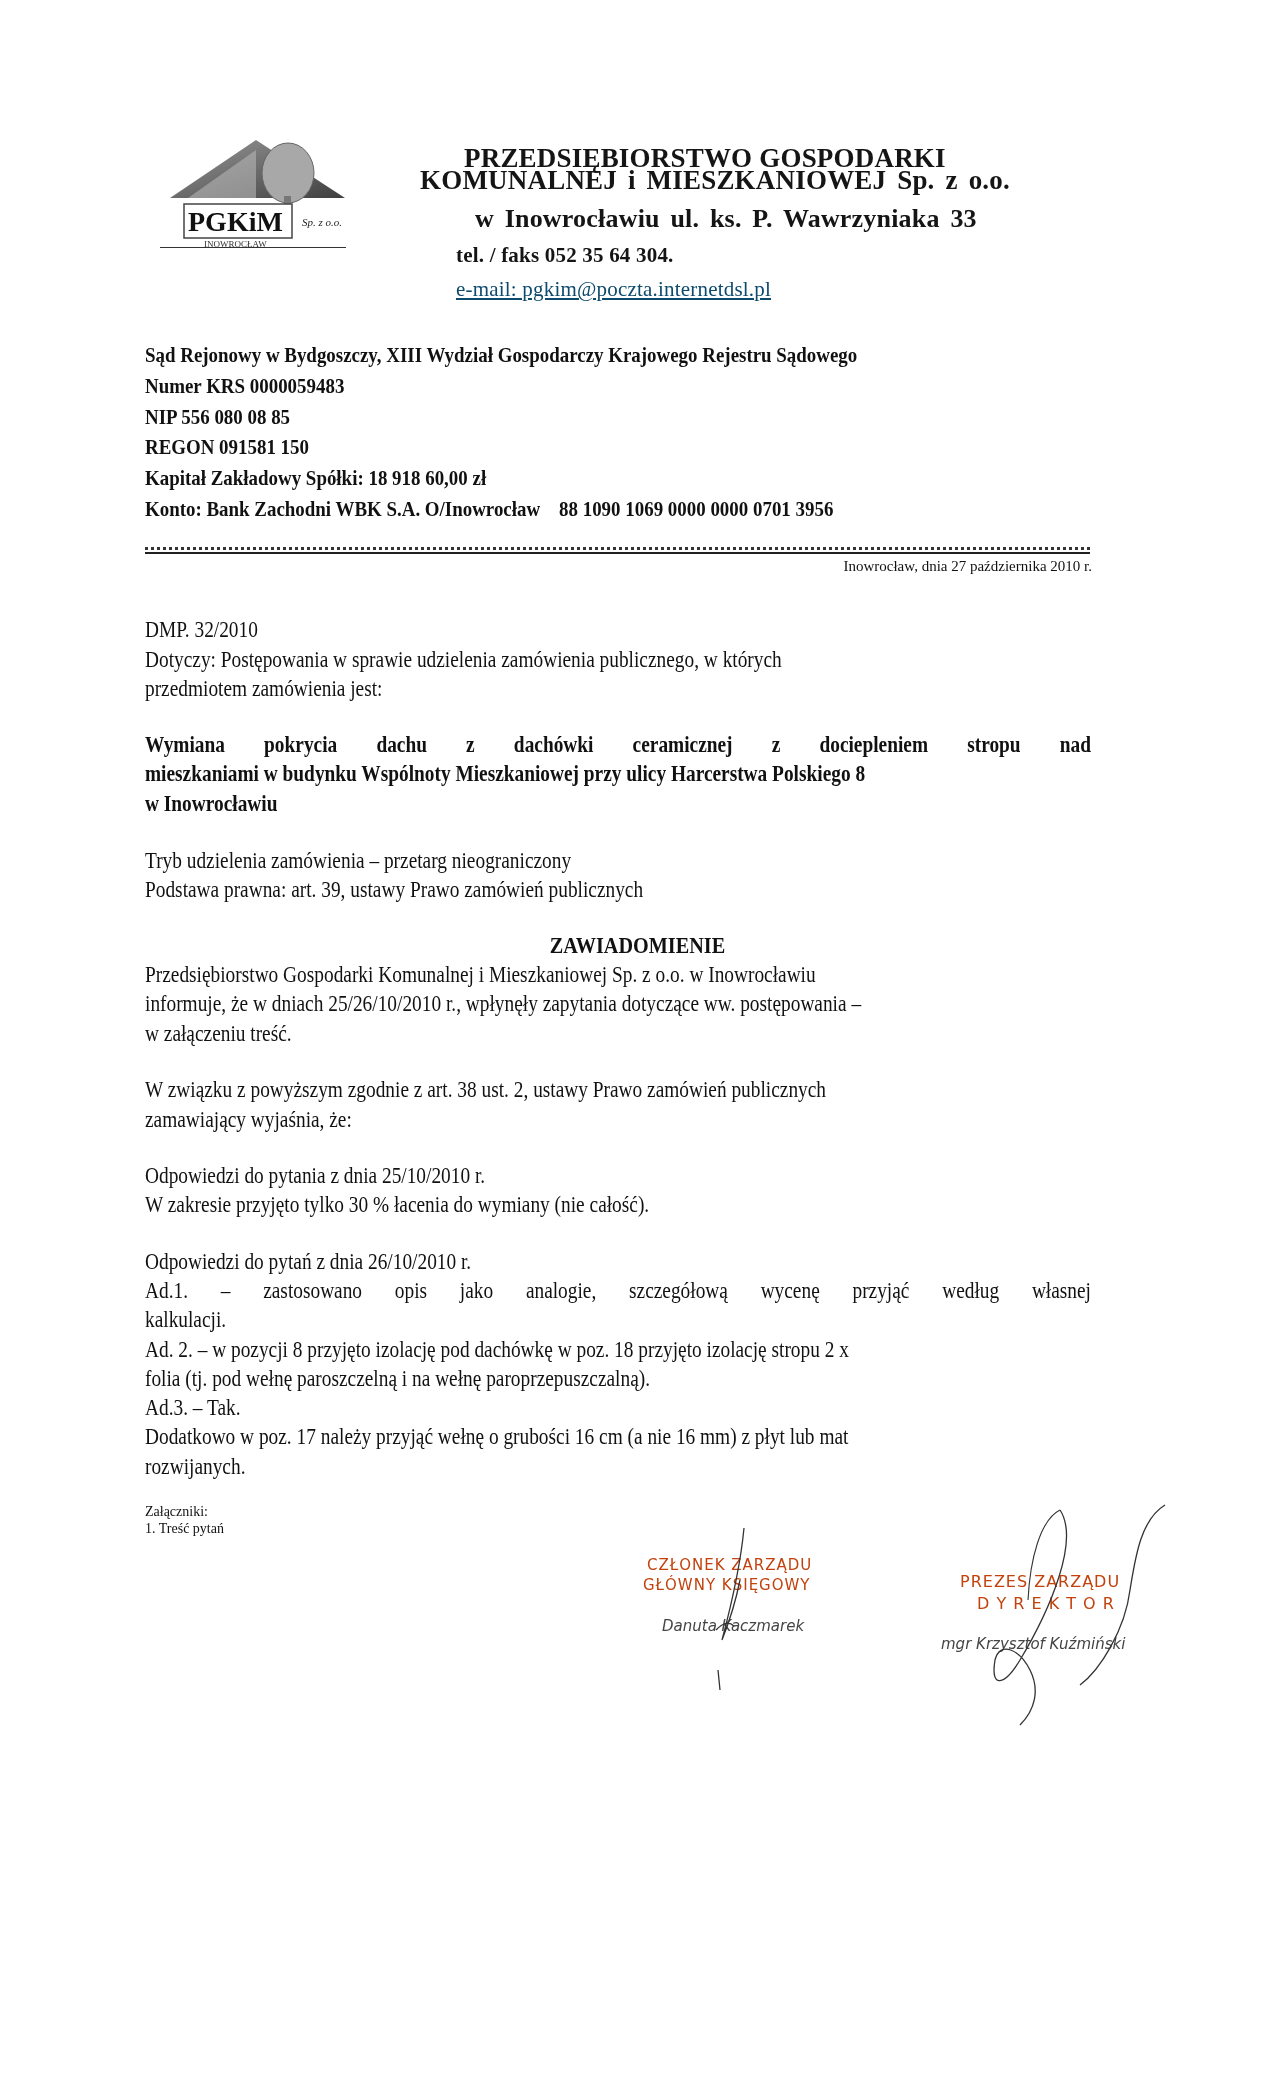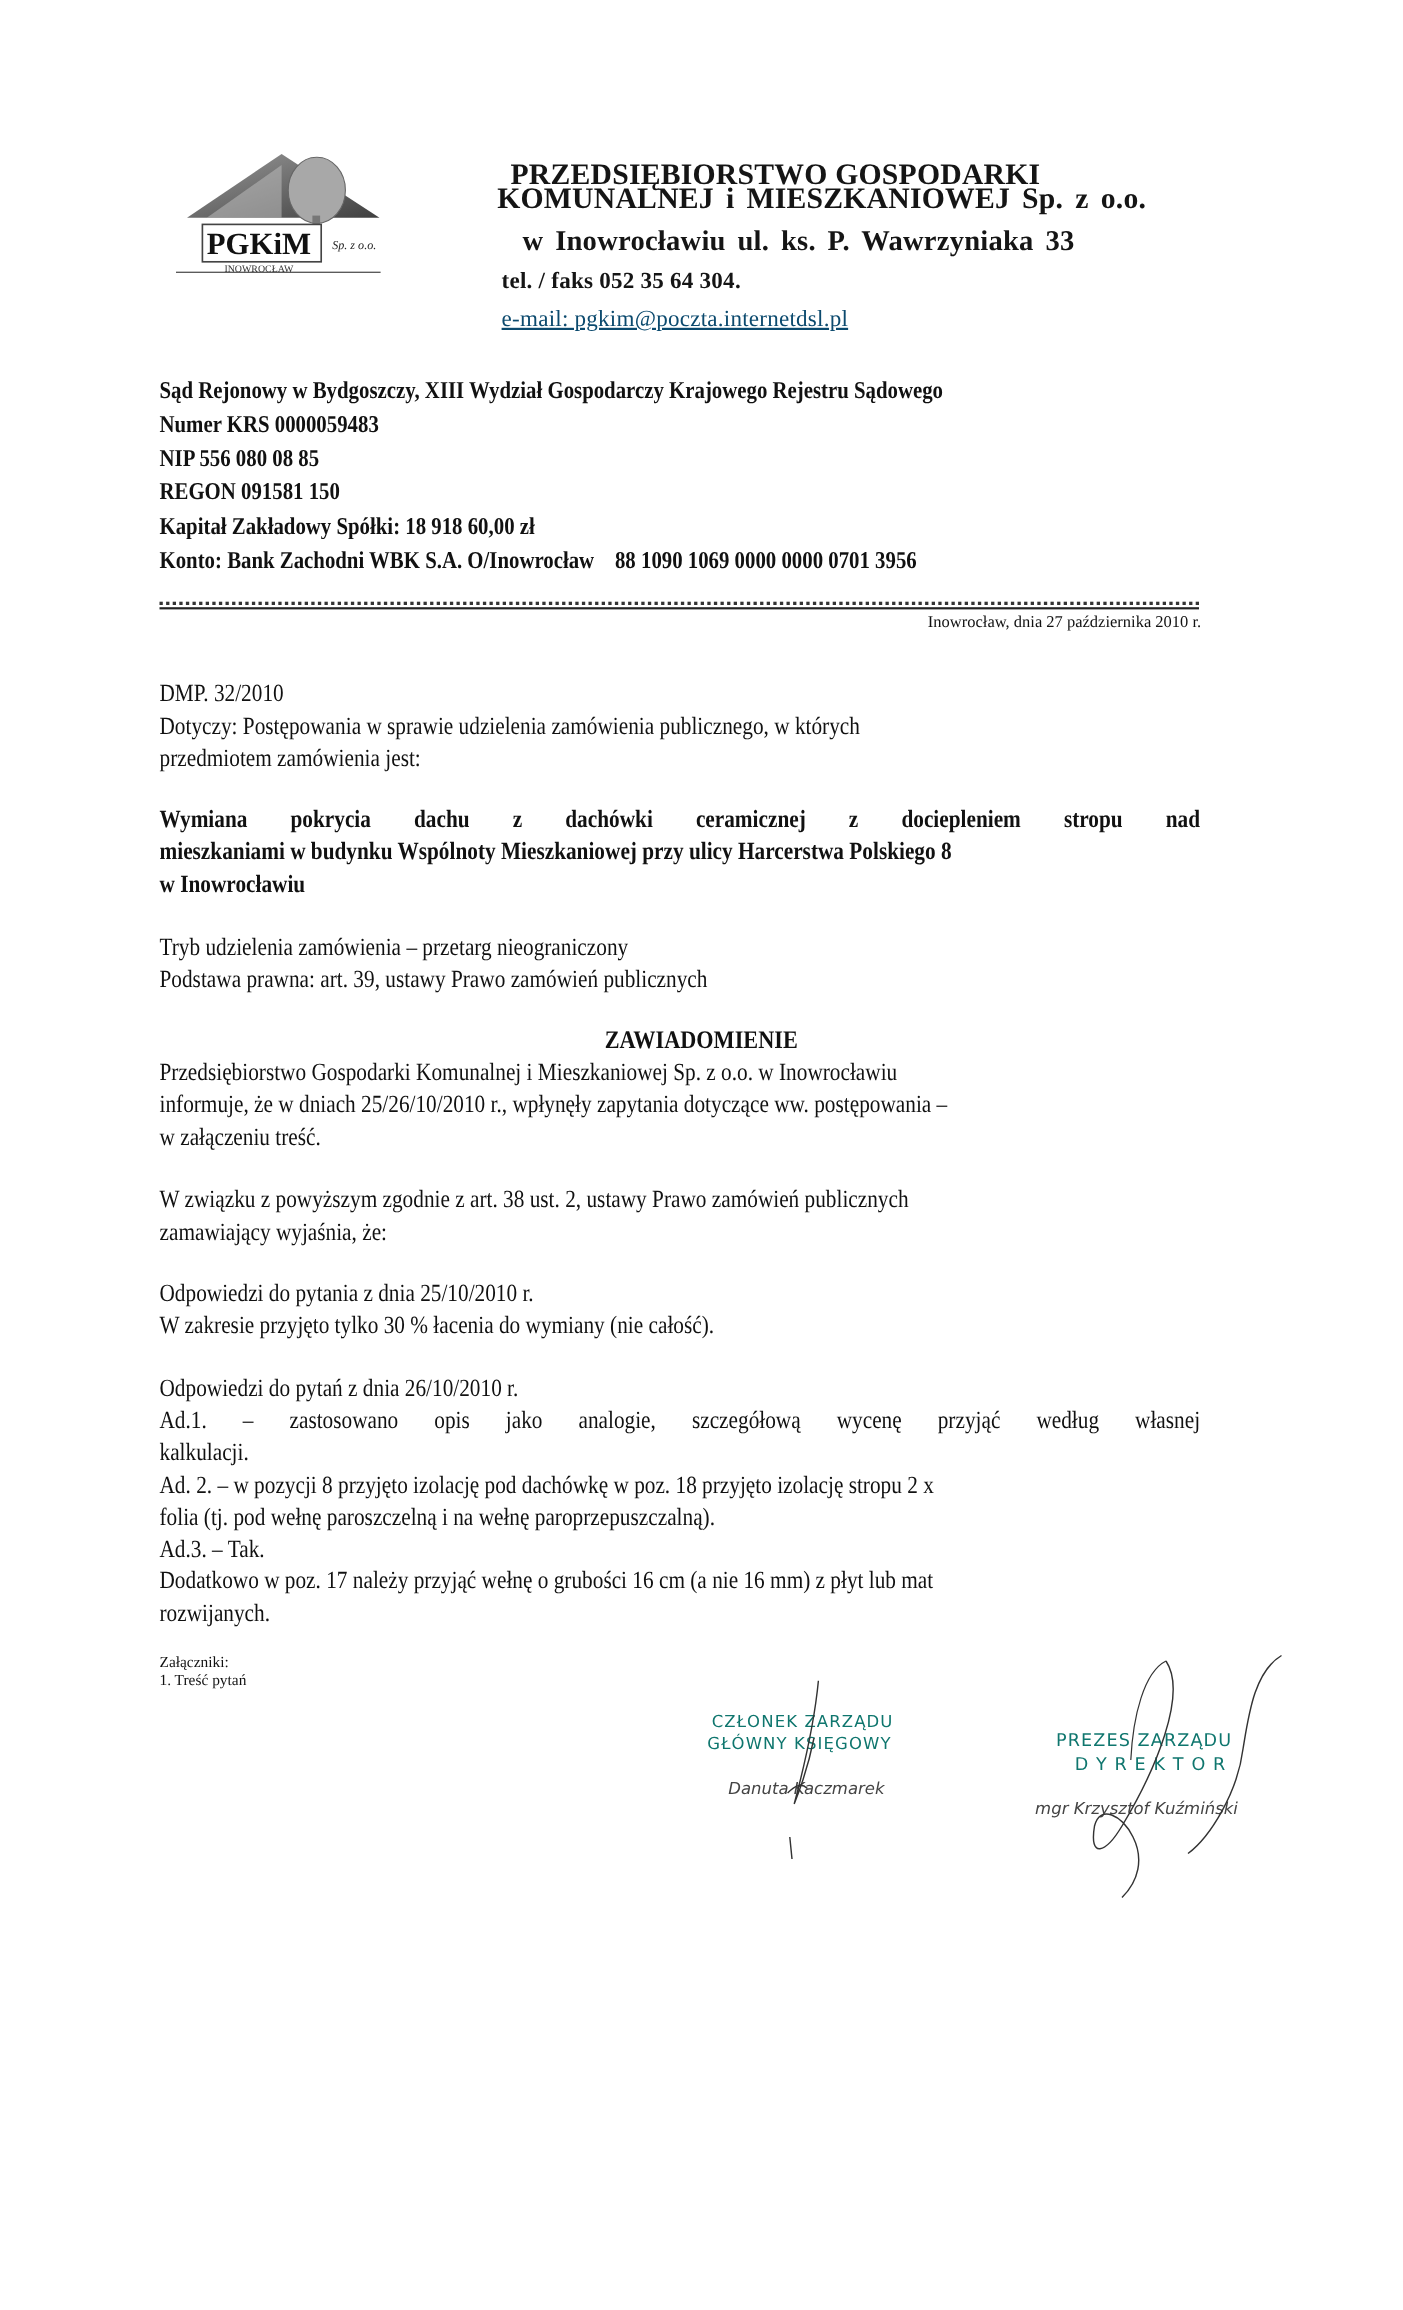--- a/index.html
+++ b/index.html
@@ -4,37 +4,37 @@
   <style>
     html, body { margin: 0; padding: 0; background: #ffffff; }
     body { width: 1275px; height: 2100px; position: relative; overflow: hidden; color: #111; font-family: "Liberation Serif", serif; }
     .abs { position: absolute; white-space: nowrap; }
     
     #logo { left: 160px; top: 118px; width: 200px; height: 140px; }
     #logo-rule { left: 160px; top: 247px; width: 186px; height: 0; border-top: 1.5px solid #333; }
     
     .lh { font-family: "Liberation Serif", serif; font-weight: bold; color: #151515; letter-spacing: 0.2px; }
     .lh1 { left: 464px; top: 143px; font-size: 27px; }
-    .lh2 { left: 420px; top: 165px; font-size: 27px; word-spacing: 4px; margin-left: 32px; }
+    .lh2 { left: 420px; top: 165px; font-size: 27px; word-spacing: 4px; }
     .lh3 { left: 456px; top: 204px; font-size: 26px; word-spacing: 4px; margin-left: 19px; }
     .lh4 { left: 456px; top: 243px; font-size: 21px; }
     .lh5 { left: 456px; top: 277px; font-size: 21px; font-weight: normal; text-decoration: underline; color: #0c4a6e; }
     
     .reg { left: 145px; font-size: 22px; font-weight: bold; transform: scaleX(0.86); transform-origin: left center; font-family: "Liberation Serif", serif; }
     
     #dotrule { left: 145px; top: 547px; width: 945px; height: 3px; border-top: 3px dotted #333; }
     #solidrule { left: 145px; top: 552px; width: 945px; height: 0; border-top: 2px solid #222; }
     #date { right: 183px; top: 558px; font-size: 15px; margin-left: 19px; }
     
     .body-line { left: 145px; font-size: 22.5px; transform: scaleX(0.86); transform-origin: left center; }
     .bold-line { left: 145px; font-size: 22.5px; font-weight: bold; transform: scaleX(0.86); transform-origin: left center; }
     .justify { display: flex; justify-content: space-between; width: 1100px; }
     .center { left: 0; width: 1275px; text-align: center; font-size: 23px; font-weight: bold; }
     .small { left: 145px; font-size: 14px; }
-    .stamp { font-family: "DejaVu Sans", sans-serif; color: #0f766e; letter-spacing: 1px; }
+    .stamp { font-family: "DejaVu Sans", sans-serif; color: #c2410c; letter-spacing: 1px; }
     .stamp-it { font-family: "DejaVu Sans", sans-serif; font-style: italic; color: #444; }
     svg.sig { position: absolute; overflow: visible; }
   </style>
 </head>
 <body>
 
 <div class="abs" id="logo">
   <svg width="200" height="140" viewBox="0 0 200 140">
     <defs>
       <linearGradient id="roofg" x1="0" y1="0" x2="1" y2="1">

